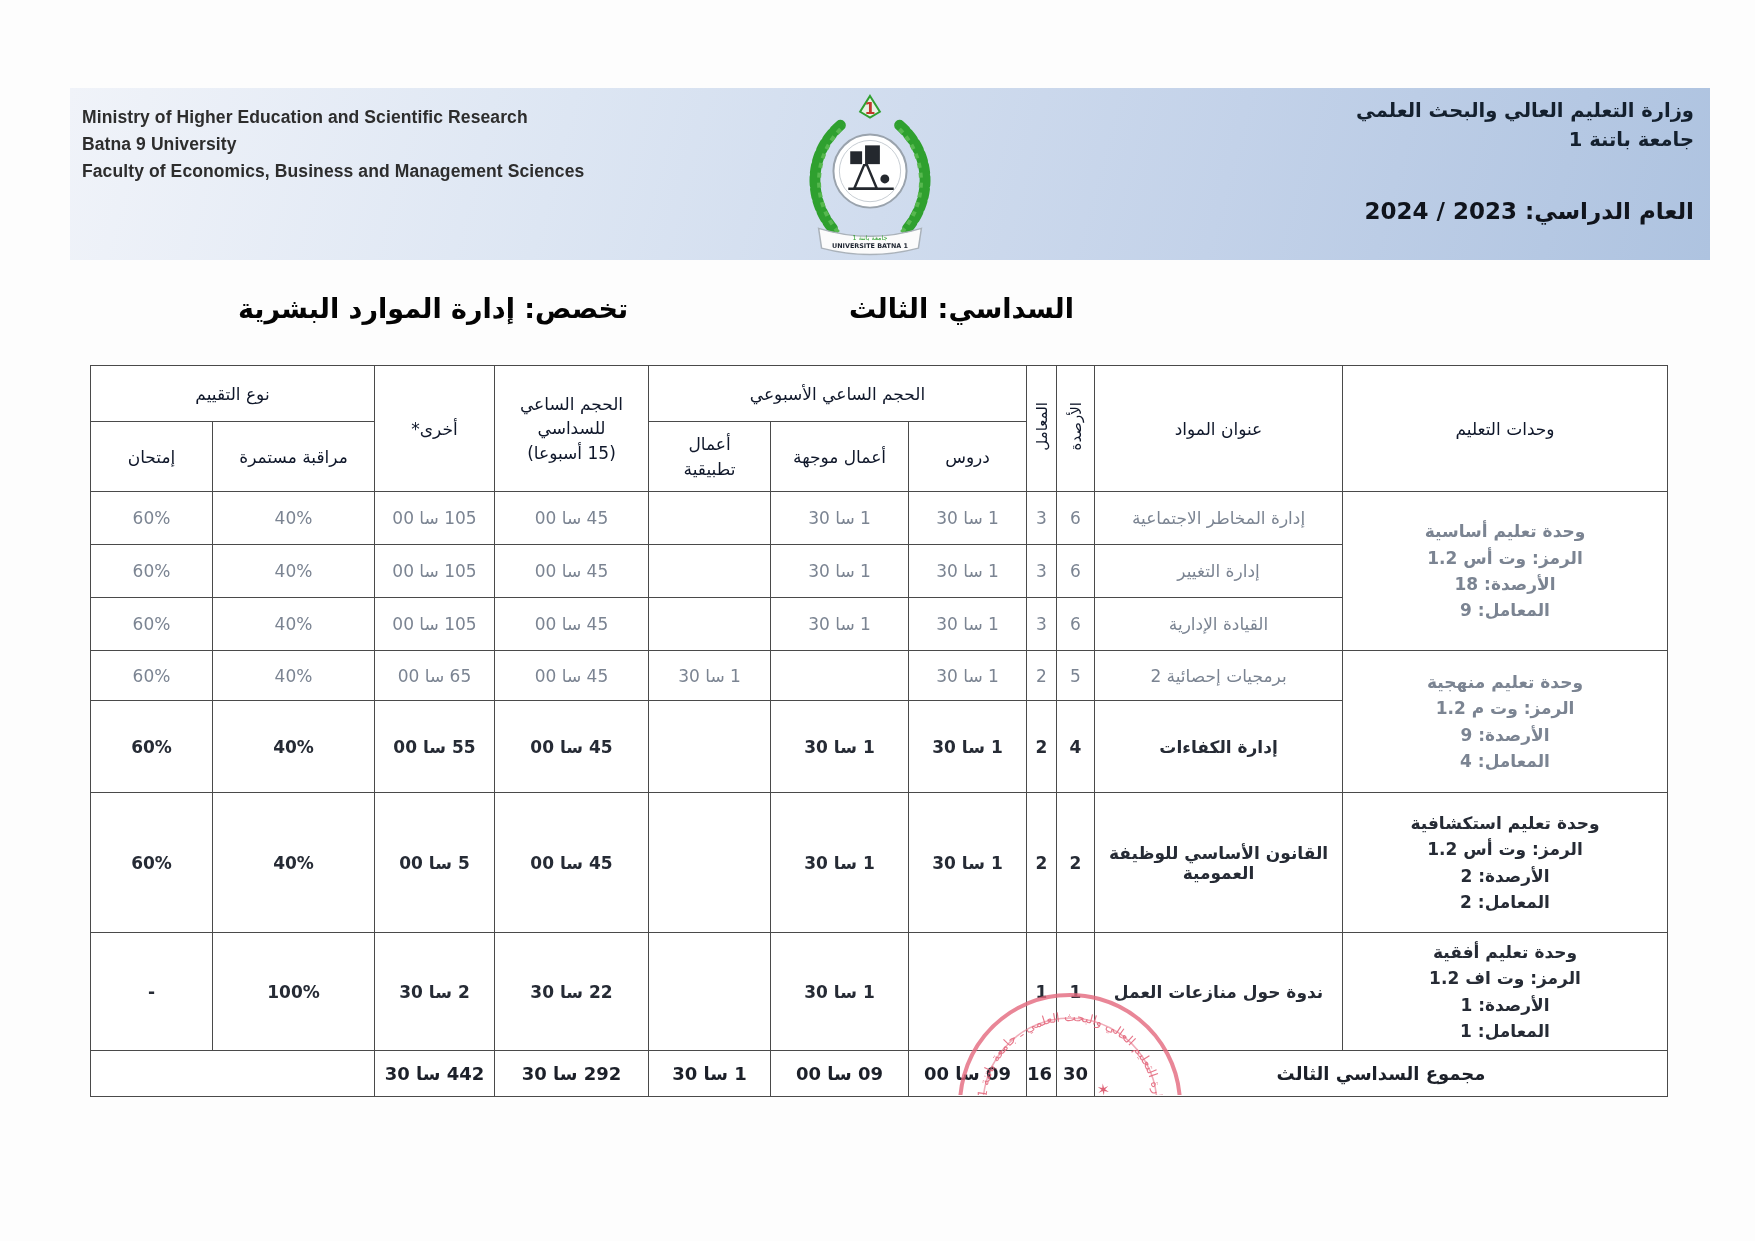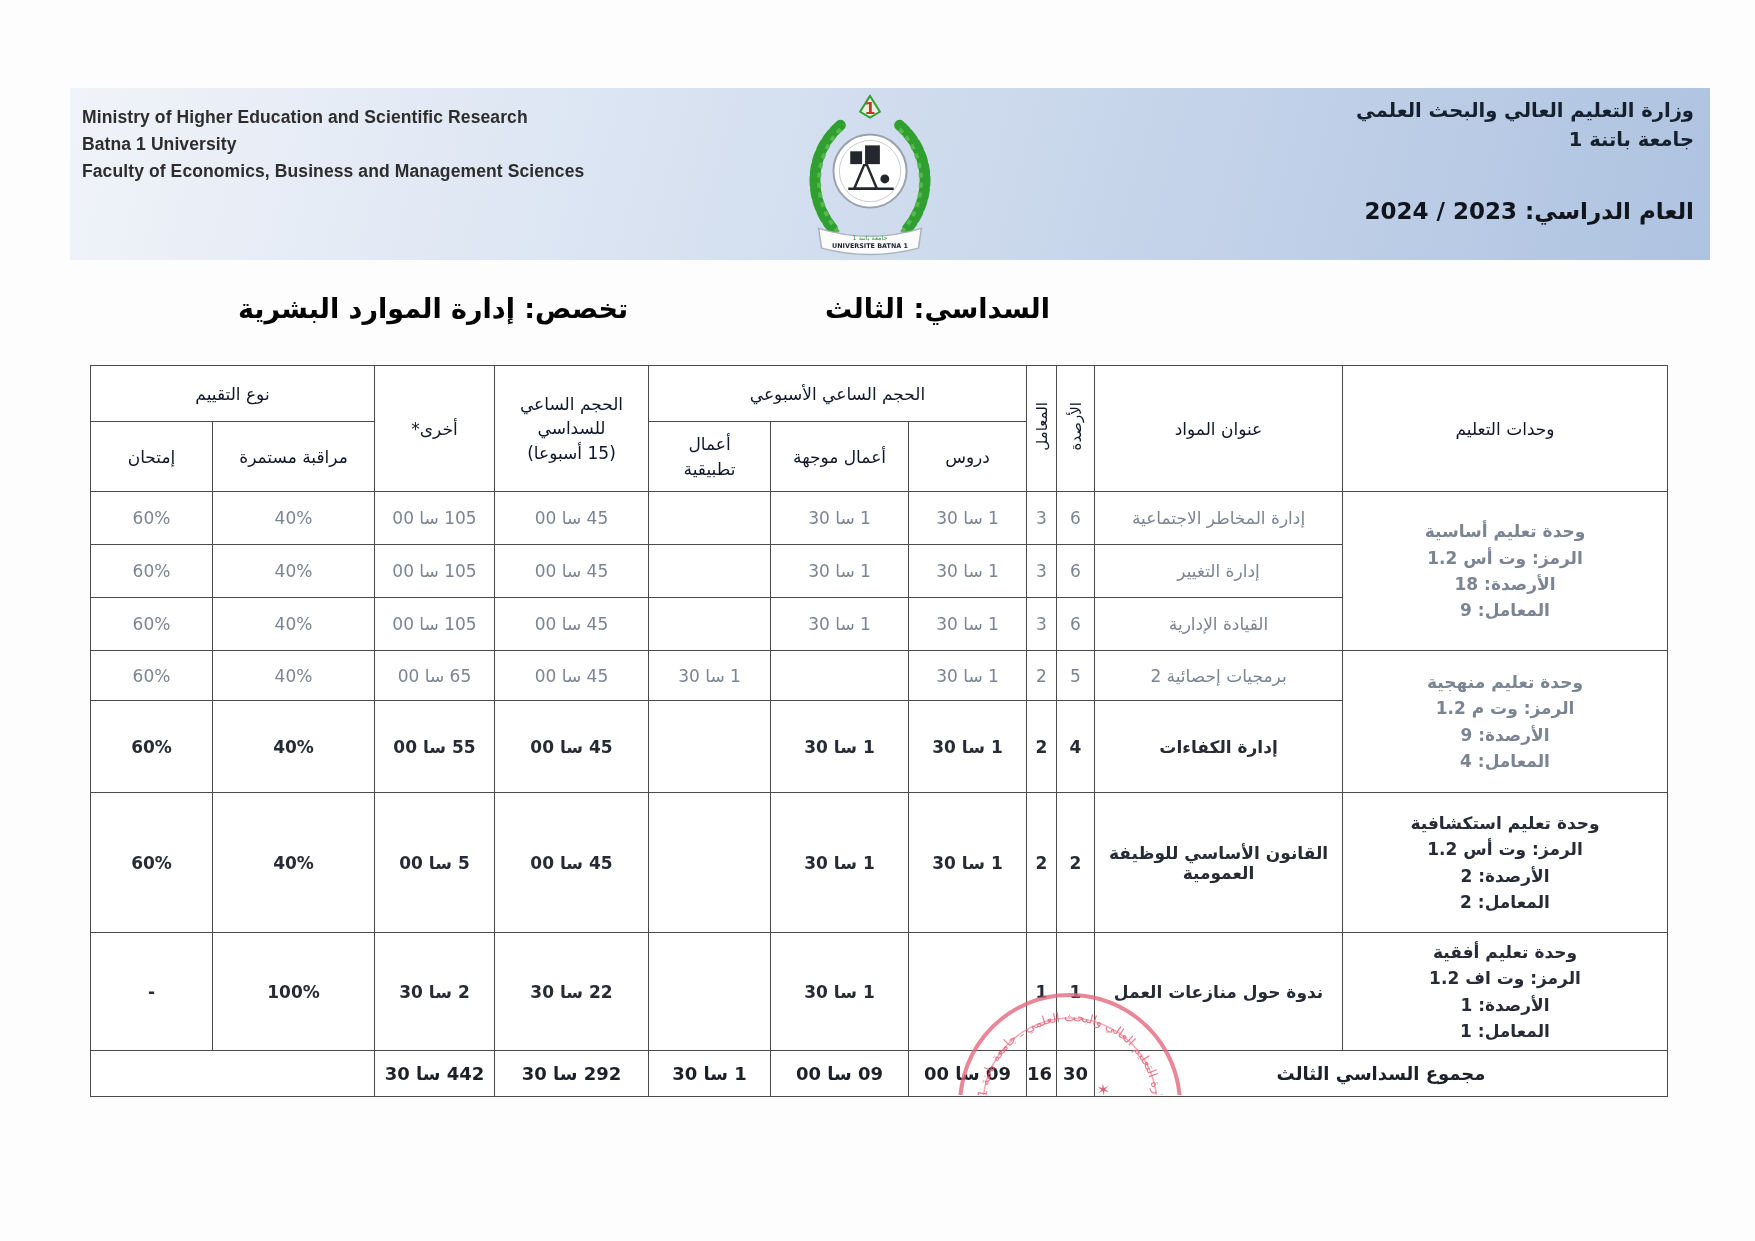--- a/index.html
+++ b/index.html
@@ -14,21 +14,21 @@
   .arb{position:absolute;right:16px;top:8px;text-align:right;direction:rtl;
        font-size:19.5px;line-height:1.5;color:#14202e;font-weight:bold;}
   .year{position:absolute;right:16px;top:110px;direction:rtl;font-size:23px;
         font-weight:bold;color:#10141c;}
   .logo-wrap{position:absolute;left:715px;top:4px;width:170px;height:168px;}
 
   
   .meta{position:absolute;top:293px;left:0;width:1755px;height:40px;direction:rtl;
         font-weight:bold;font-size:27px;color:#040404;}
   .meta .m-level{position:absolute;right:172px;}
-  .meta .m-sem{position:absolute;right:705px;margin-left:33px;}
+  .meta .m-sem{position:absolute;right:681px;margin-left:33px;}
   .meta .m-spec{position:absolute;left:238px;}
 
   
   table.sched{position:absolute;left:90px;top:365px;width:1577px;border-collapse:collapse;
               direction:rtl;table-layout:fixed;background:#fff;}
   table.sched th,table.sched td{border:1.6px solid #4a4a4a;padding:2px 4px;
               font-size:17px;text-align:center;vertical-align:middle;overflow:hidden;}
   table.sched th{color:#0f172a;font-weight:400;}
   .multi{white-space:pre-line;line-height:1.45;}
   .vert{writing-mode:vertical-rl;transform:rotate(180deg);font-size:15px;
@@ -52,21 +52,21 @@
   .stamp svg{transform:rotate(-6deg);}
 </style>
 </head>
 <body>
 
 <div id="page">
 
   <div class="band">
     <div class="eng">
       <div>Ministry of Higher Education and Scientific Research</div>
-      <div>Batna 1 University</div>
+      <div>Batna 9 University</div>
       <div>Faculty of Economics, Business and Management Sciences</div>
     </div>
 
     <div class="logo-wrap">
       <svg viewBox="0 0 160 170" width="170" height="168">
 
         <path d="M80 4 l10 16 -10 6 -10 -6 z" fill="#e8f2e4" stroke="#2fa02f" stroke-width="2"></path>
         <text x="80" y="22" text-anchor="middle" font-size="16" font-weight="bold" fill="#c2392b">1</text>
 
         <path d="M42 138 C16 106 18 60 52 32" fill="none" stroke="#2fa02f" stroke-width="11" stroke-dasharray="8 4" stroke-linecap="round"></path>

